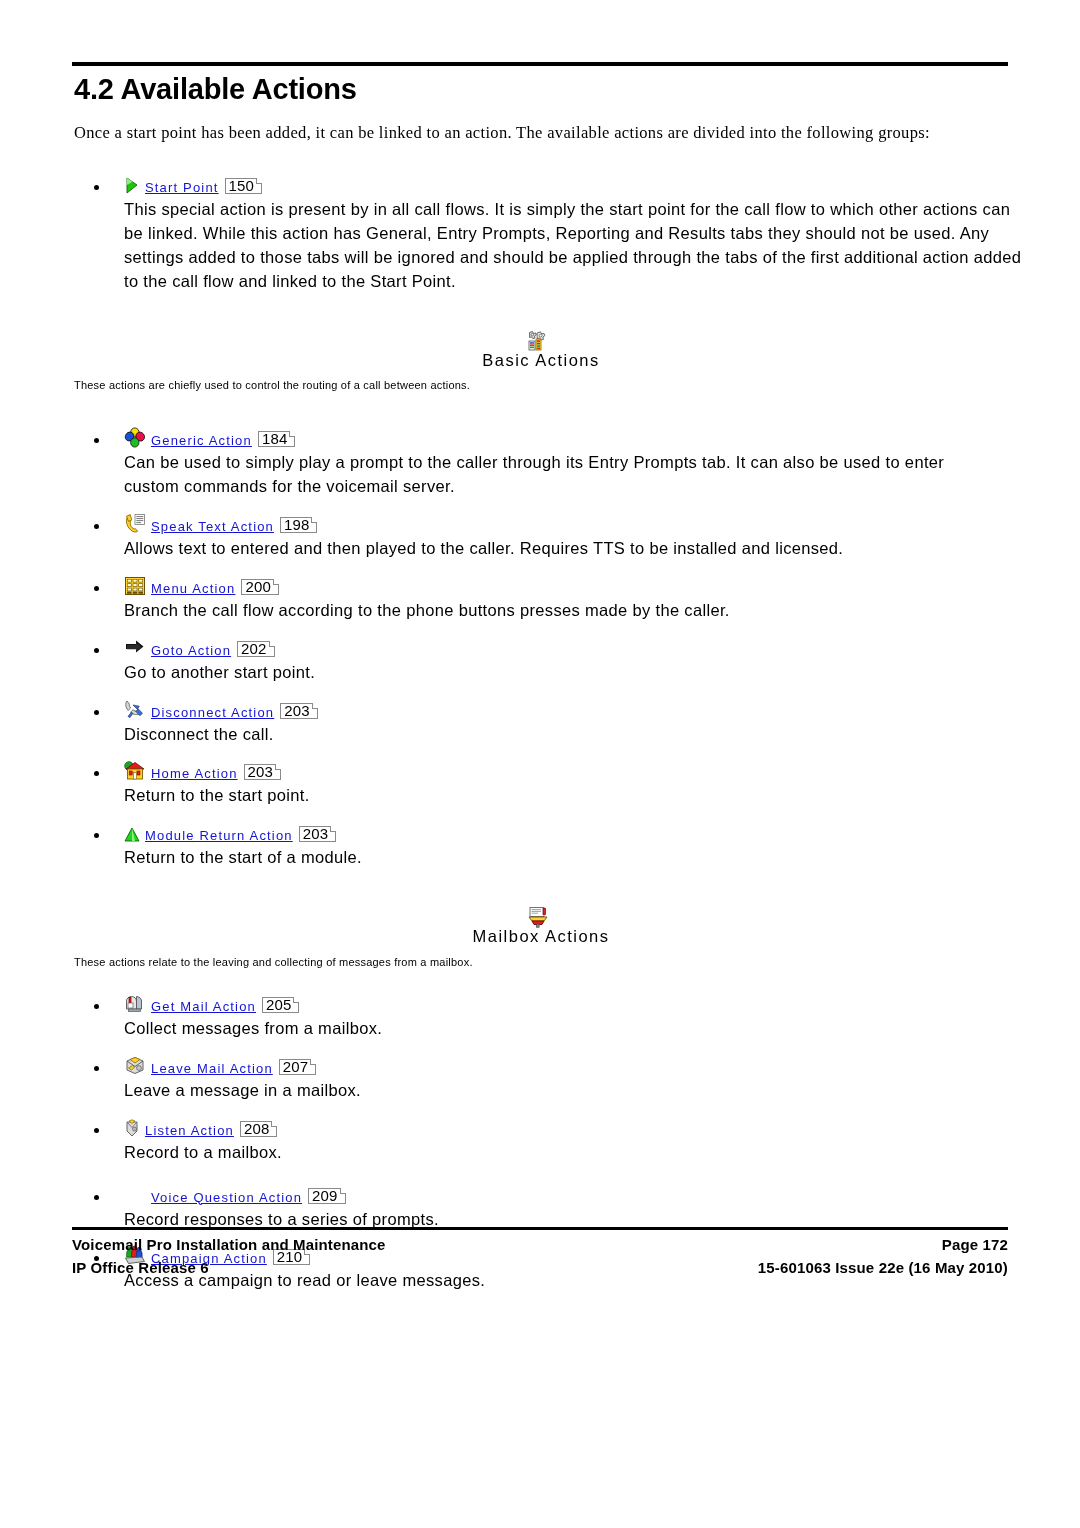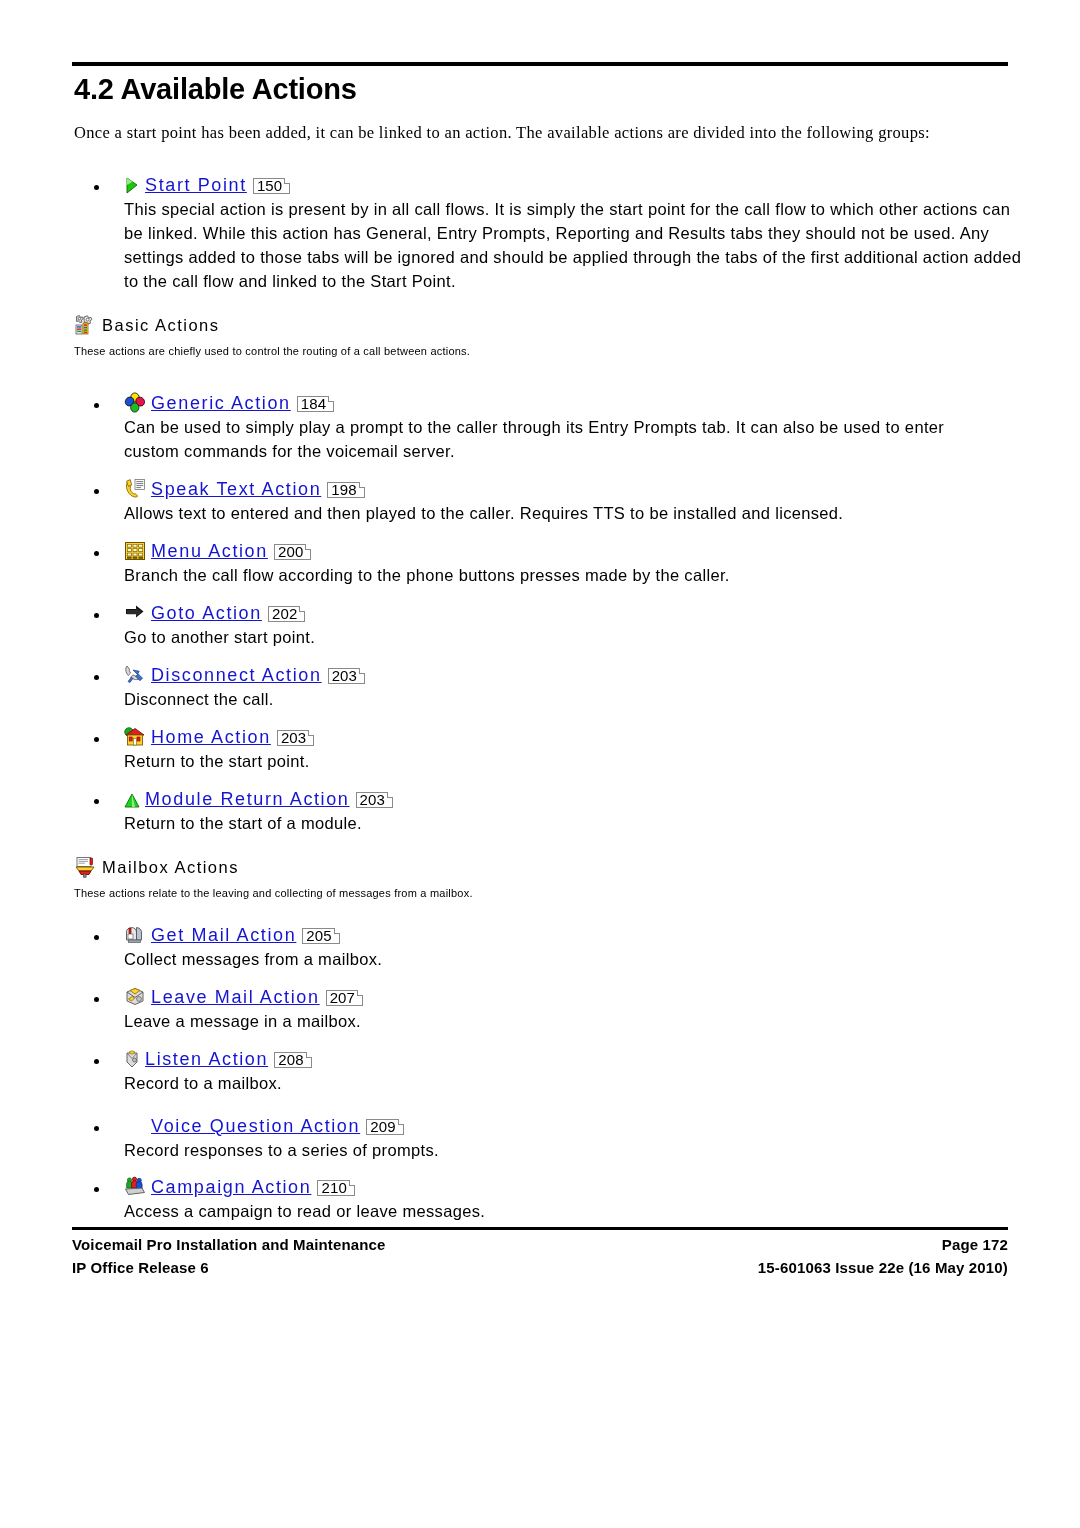--- a/index.html
+++ b/index.html
@@ -47,23 +47,24 @@
     width: 906px;
     letter-spacing: 0.02em;
     font-family: Liberation Serif, serif;
   }
 
   
   .group { margin-top: 0; }
 
   .group-head {
     display: flex;
-    align-items: flex-end;
-    margin-top: 20px;
+    align-items: center;
+    margin-top: 36px;
     margin-left: 2px;
+    flex-direction: column;
   }
   .group-head .ico { margin-right: 6px; }
   .group-head .group-title {
     font-size: 16.5px;
     letter-spacing: 0.09em;
     line-height: 1;
     padding-bottom: 2px;
   }
   .group-desc {
     font-size: 11px;
@@ -89,21 +90,21 @@
   }
   .item-head {
     display: flex;
     align-items: flex-end;
     height: 24px;
   }
   .item-head .ico { margin-right: 5px; }
   .item-link {
     color: #1414d2;
     text-decoration: underline;
-    font-size: 18px;
+    font-size: 13px;
     letter-spacing: 0.09em;
     line-height: 1;
     padding-bottom: 2px;
     white-space: nowrap;
     cursor: pointer;
   }
   .pageref {
     position: relative;
     display: inline-block;
     margin-left: 6px;

